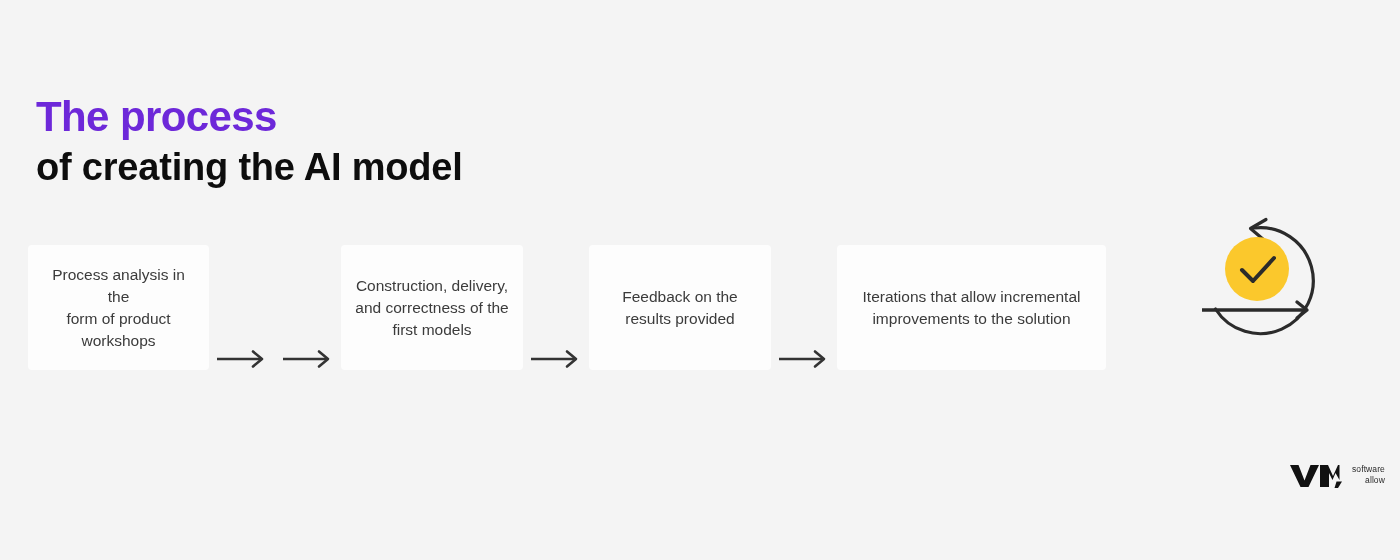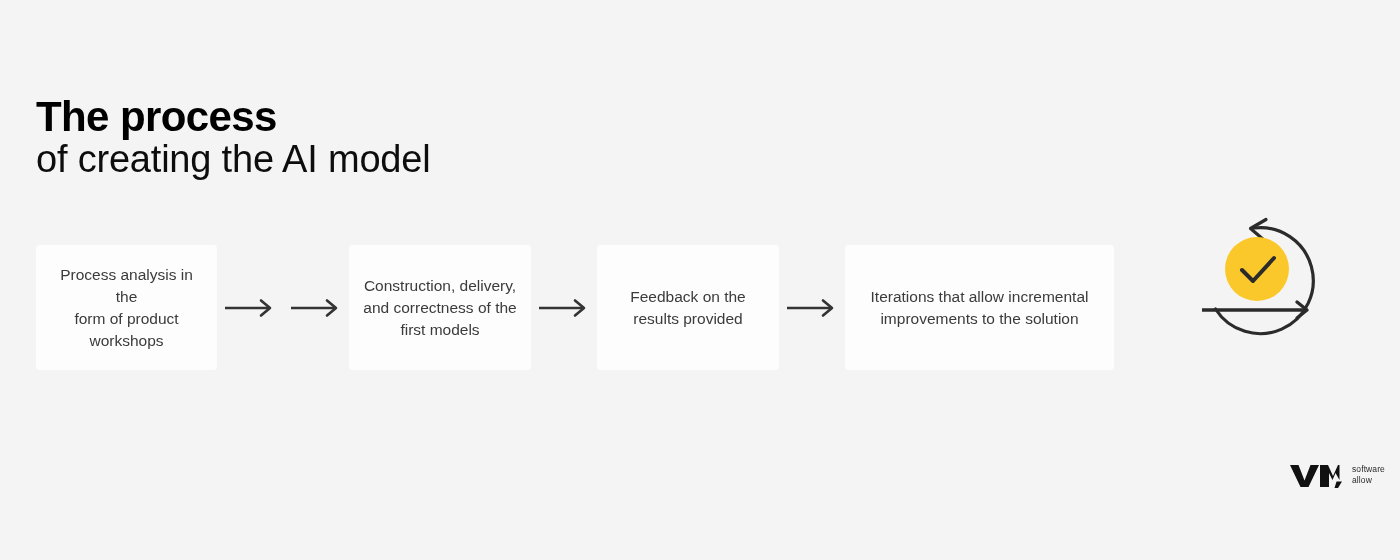--- a/index.html
+++ b/index.html
@@ -26,42 +26,42 @@
   
   .heading {
     position: absolute;
     left: 36px;
     top: 96px;
     line-height: 1.0;
   }
   .heading-line1 {
     font-size: 42px;
     font-weight: 700;
-    color: #000000;
+    color: #6d28d9;
     letter-spacing: -0.6px;
     display: block;
   }
   .heading-line2 {
     font-size: 38px;
-    font-weight: 400;
+    font-weight: 700;
     color: #0d0d0d;
     letter-spacing: -0.2px;
     display: block;
-    margin-top: 2px;
+    margin-top: 10px;
   }
 
   
   .flow {
     position: absolute;
-    left: 36px;
+    left: 28px;
     top: 245px;
     width: 1330px;
     height: 125px;
     display: flex;
-    align-items: center;
+    align-items: flex-end;
   }
 
   .step-box {
     background: #fdfdfd;
     border-radius: 4px;
     height: 125px;
     display: flex;
     align-items: center;
     justify-content: center;
     padding: 8px 14px;
@@ -110,21 +110,21 @@
   .logo-mark {
     display: block;
   }
   .logo-sub {
     font-size: 8.5px;
     line-height: 1.25;
     color: #2a2a2a;
     font-weight: 400;
     letter-spacing: 0.1px;
   }
-  .logo-sub span { display: block; }
+  .logo-sub span { display: block; text-align: right; }
 </style>
 </head>
 <body>
 
 <div class="slide">
 
   <div class="heading">
     <span class="heading-line1">The process</span>
     <span class="heading-line2">of creating the AI model</span>
   </div>

